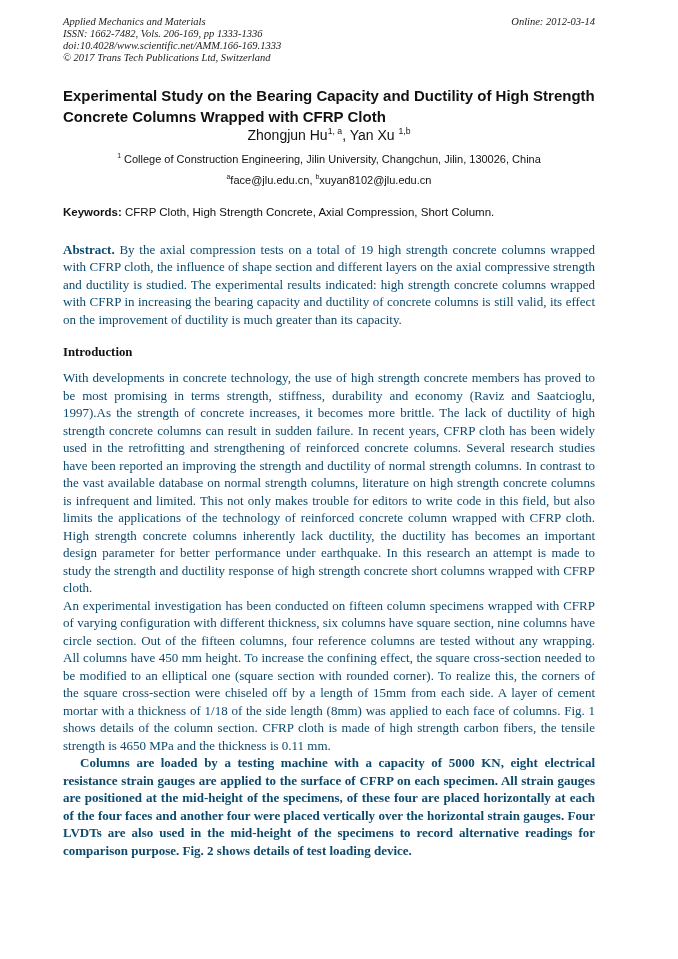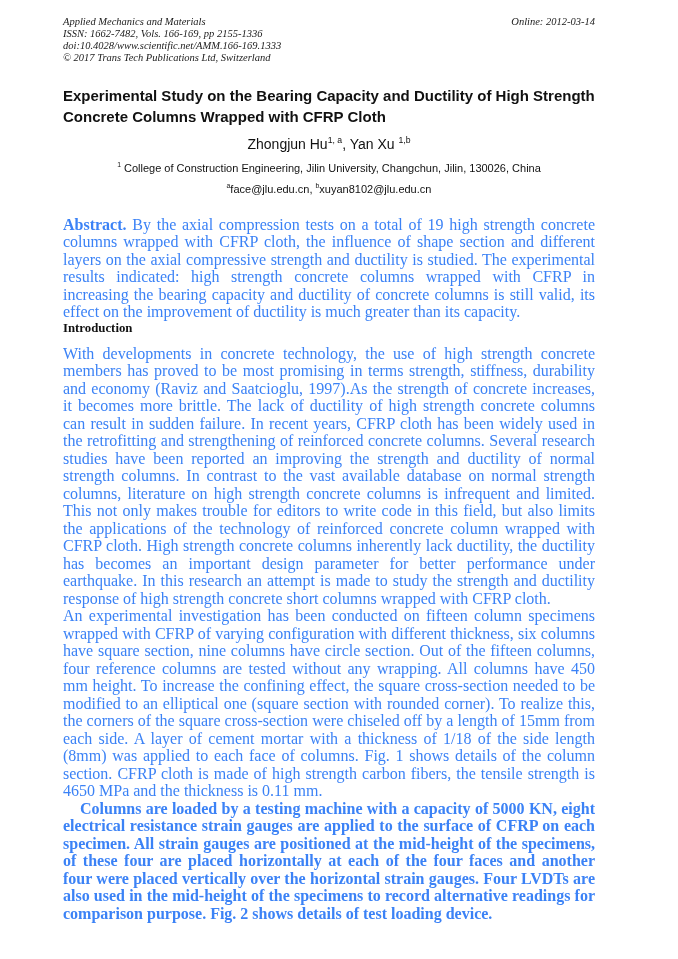--- a/index.html
+++ b/index.html
@@ -30,21 +30,20 @@
     margin: 21px auto 0 auto;
     max-width: 545px;
     text-align: left;
     font-family: "Liberation Sans", sans-serif;
     font-weight: bold;
     font-size: 15px;
     line-height: 21px;
     color: #111111;
   }
   .authors-line {
-    margin-top: 9px;
     text-align: center;
     font-family: "Liberation Sans", sans-serif;
     font-size: 14px;
     color: #111111;
   }
   .authors-line sup, .affiliation-line sup, .emails-line sup {
     font-size: 62%;
     vertical-align: super;
     line-height: 0;
   }
@@ -67,59 +66,60 @@
     margin-top: 19px;
     font-family: "Liberation Sans", sans-serif;
     font-size: 11.5px;
     line-height: 15px;
     color: #111111;
   }
   .keywords-line .kw-label { font-weight: bold; }
   
   .body-par {
     font-family: "Liberation Serif", serif;
-    font-size: 16px;
+    font-size: 13px;
     line-height: 17.5px;
     text-align: justify;
-    color: #3b82f6;
+    color: #0c4a6e;
   }
   .abstract-par { margin-top: 21px; }
   .abstract-par .abs-label { font-weight: bold; }
   .section-heading {
-    margin: 0 0 9px 0;
+    margin: 17px 0 9px 0;
     font-family: "Liberation Serif", serif;
     font-weight: bold;
     font-size: 12.8px;
     color: #111111;
   }
   .indent-first { text-indent: 17px; font-weight: bold; }
 </style>
 </head>
 <body>
 
 <div class="page">
 
   <div class="journal-header">
     <div class="header-left">
       <div>Applied Mechanics and Materials</div>
-      <div>ISSN: 1662-7482, Vols. 166-169, pp 2155-1336</div>
+      <div>ISSN: 1662-7482, Vols. 206-169, pp 1333-1336</div>
       <div>doi:10.4028/www.scientific.net/AMM.166-169.1333</div>
       <div>© 2017 Trans Tech Publications Ltd, Switzerland</div>
     </div>
     <div class="header-right">Online: 2012-03-14</div>
   </div>
 
   <div class="paper-title">Experimental Study on the Bearing Capacity and Ductility of High Strength Concrete Columns Wrapped with CFRP Cloth</div>
 
   <div class="authors-line"><span>Zhongjun Hu</span><sup>1, a</sup><span>, </span><span>Yan Xu </span><sup>1,b</sup></div>
 
   <div class="affiliation-line"><sup>1</sup><span> College of Construction Engineering, Jilin University, Changchun, Jilin, 130026, China</span></div>
 
   <div class="emails-line"><sup>a</sup><span>face@jlu.edu.cn</span><span>, </span><sup>b</sup><span>xuyan8102@jlu.edu.cn</span></div>
 
+  <div class="keywords-line"><span class="kw-label">Keywords:</span><span> CFRP Cloth, High Strength Concrete, Axial Compression, Short Column.</span></div>
 
   <p class="body-par abstract-par"><span class="abs-label">Abstract.</span><span> By the axial compression tests on a total of 19 high strength concrete columns wrapped with CFRP cloth, the influence of shape section and different layers on the axial compressive strength and ductility is studied. The experimental results indicated: high strength concrete columns wrapped with CFRP in increasing the bearing capacity and ductility of concrete columns is still valid, its effect on the improvement of ductility is much greater than its capacity.</span></p>
 
   <h2 class="section-heading">Introduction</h2>
   <p class="body-par">With developments in concrete technology, the use of high strength concrete members has proved to be most promising in terms strength, stiffness, durability and economy (Raviz and Saatcioglu, 1997).As the strength of concrete increases, it becomes more brittle. The lack of ductility of high strength concrete columns can result in sudden failure. In recent years, CFRP cloth has been widely used in the retrofitting and strengthening of reinforced concrete columns. Several research studies have been reported an improving the strength and ductility of normal strength columns. In contrast to the vast available database on normal strength columns, literature on high strength concrete columns is infrequent and limited. This not only makes trouble for editors to write code in this field, but also limits the applications of the technology of reinforced concrete column wrapped with CFRP cloth. High strength concrete columns inherently lack ductility, the ductility has becomes an important design parameter for better performance under earthquake. In this research an attempt is made to study the strength and ductility response of high strength concrete short columns wrapped with CFRP cloth.</p>
 
   <p class="body-par">An experimental investigation has been conducted on fifteen column specimens wrapped with CFRP of varying configuration with different thickness, six columns have square section, nine columns have circle section. Out of the fifteen columns, four reference columns are tested without any wrapping. All columns have 450 mm height. To increase the confining effect, the square cross-section needed to be modified to an elliptical one (square section with rounded corner). To realize this, the corners of the square cross-section were chiseled off by a length of 15mm from each side. A layer of cement mortar with a thickness of 1/18 of the side length (8mm) was applied to each face of columns. Fig. 1 shows details of the column section. CFRP cloth is made of high strength carbon fibers, the tensile strength is 4650 MPa and the thickness is 0.11 mm.</p>
   <p class="body-par indent-first">Columns are loaded by a testing machine with a capacity of 5000 KN, eight electrical resistance strain gauges are applied to the surface of CFRP on each specimen. All strain gauges are positioned at the mid-height of the specimens, of these four are placed horizontally at each of the four faces and another four were placed vertically over the horizontal strain gauges. Four LVDTs are also used in the mid-height of the specimens to record alternative readings for comparison purpose. Fig. 2 shows details of test loading device.</p>
 
 </div>

